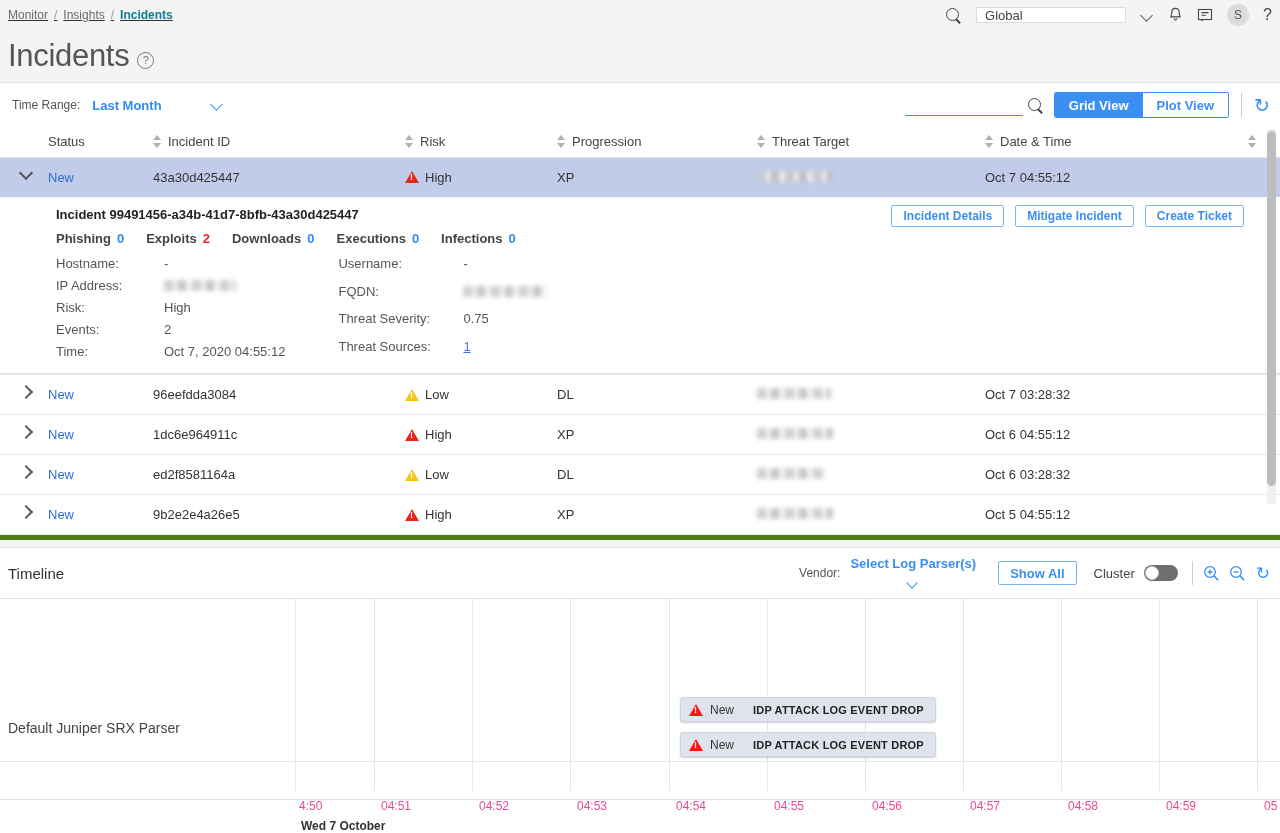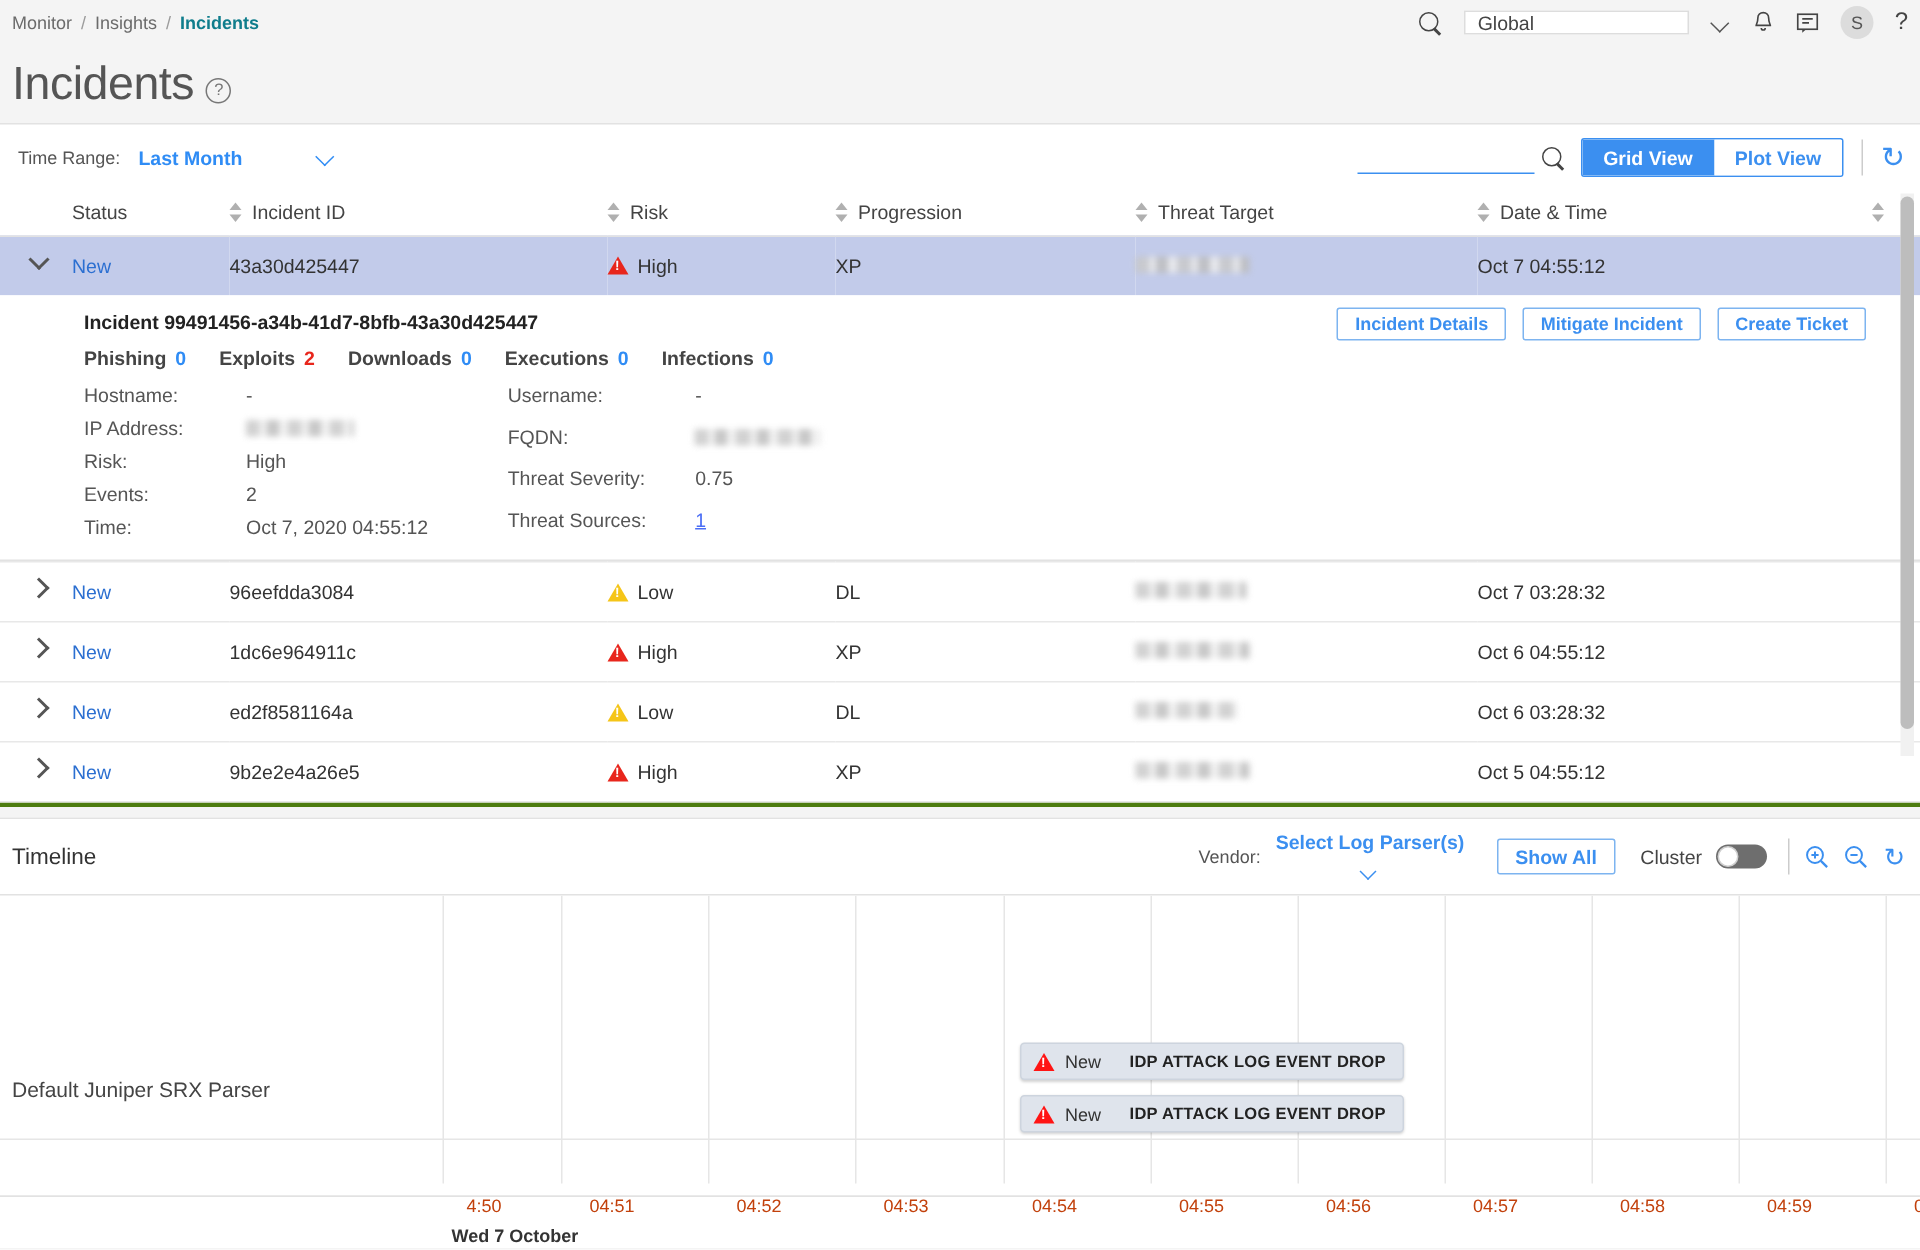--- a/index.html
+++ b/index.html
@@ -5,21 +5,21 @@
   * { box-sizing: border-box; }
   html, body { margin:0; padding:0; }
   body {
     width:1280px; height:833px;
     font-family:"Liberation Sans", sans-serif;
     font-size:13px; color:#333; background:#f4f4f4;
     overflow:hidden;
   }
 
   
-  .topbar { height:30px; background:#f4f4f4; display:flex; align-items:center; position:relative; }
+  .topbar { height:30px; background:#f4f4f4; display:flex; align-items:center; position:relative;text-decoration:underline; }
   .breadcrumb { display:flex; align-items:center; padding-left:8px; font-size:12px; gap:6px; }
   .bc-item { color:#6b6b6b; }
   .bc-item.active { color:#0f7d8c; font-weight:bold; }
   .bc-sep { color:#9b9b9b; }
   .top-right { position:absolute; right:8px; top:0; height:30px; display:flex; align-items:center; gap:14px; }
   .glass { width:17px; height:17px; position:relative; display:inline-block; }
   .glass::before { content:""; position:absolute; left:1px; top:1px; width:11px; height:11px;
     border:1.6px solid #444; border-radius:50%; }
   .glass::after { content:""; position:absolute; left:11px; top:11px; width:6px; height:1.6px;
     background:#444; transform:rotate(45deg); transform-origin:left center; }
@@ -32,21 +32,21 @@
     display:flex; align-items:center; justify-content:center; font-size:12px; color:#555; }
   .ic { font-size:16px; color:#444; line-height:1; }
 
   
   .pagehead { height:52px; padding:0 0 0 8px; display:flex; align-items:center; gap:8px; background:#f4f4f4; }
   .pagehead h1 { margin:0; font-size:31px; font-weight:400; color:#555; letter-spacing:-0.3px; }
   .qmark { width:17px; height:17px; border:1.3px solid #777; border-radius:50%;
     font-size:11px; color:#777; display:flex; align-items:center; justify-content:center; margin-top:8px; }
 
   
-  .panel { background:#fff; border-top:1px solid #e2e2e2; border-bottom:3px solid #4d7c0f; }
+  .panel { background:#fff; border-top:1px solid #e2e2e2; border-bottom:5px solid #4d7c0f; }
   .toolbar { height:44px; display:flex; align-items:center; padding:0 10px 0 12px; position:relative; }
   .tr-label { font-size:12px; color:#555; }
   .tr-value { color:#2f8cf5; font-weight:bold; font-size:13px; margin-left:12px; }
   .tr-caret { margin-left:48px; width:14px; height:14px; position:relative; }
   .tr-caret::after { content:""; position:absolute; left:2px; top:2px; width:8px; height:8px;
     border-right:1.7px solid #2f8cf5; border-bottom:1.7px solid #2f8cf5; transform:rotate(45deg); }
   .tb-right { position:absolute; right:10px; display:flex; align-items:center; gap:0; }
   .srch { width:118px; height:22px; border:none; border-bottom:1px solid #3b8ff0; outline:none;
     font-size:13px; background:transparent; }
   .srch-ic { margin:0 10px 0 4px; }
@@ -124,21 +124,21 @@
   .toggle { margin-left:9px; width:34px; height:16px; border-radius:9px; background:#6e6e6e; position:relative; }
   .toggle .knob { position:absolute; left:1px; top:1px; width:14px; height:14px; border-radius:50%;
     background:#fff; border:1px solid #cfcfcf; }
   .zic { color:#3b8ff0; font-size:17px; margin-left:10px; }
 
   .chart { position:relative; height:237px; border-top:1px solid #e2e2e2; overflow:hidden; }
   .lane-sep { position:absolute; left:0; right:0; height:1px; background:#e6e6e6; }
   .lane-label { position:absolute; left:8px; font-size:14px; color:#444; }
   .axisline { position:absolute; left:0; right:0; height:1px; background:#e2e2e2; }
   .gline { position:absolute; top:0; bottom:44px; width:1px; background:#e6e6e6; }
-  .tick { position:absolute; bottom:22px; font-size:12px; color:#c2410c;margin-left:12px; }
+  .tick { position:absolute; bottom:22px; font-size:12px; color:#ec4899; }
   .daylab { position:absolute; bottom:2px; font-size:12px; font-weight:bold; color:#333; }
   .chip { position:absolute; height:25px; background:#dfe4ec; border:1px solid #cdd4de; border-radius:3px;
     display:flex; align-items:center; gap:7px; padding:0 11px 0 8px;
     box-shadow:0 1px 2px rgba(0,0,0,.18); }
   .chip .warn { border-bottom-color:#ff1414; }
   .chip .cnew { font-size:12px; color:#333; }
   .chip .ctxt { font-size:11px; font-weight:bold; color:#222; letter-spacing:.2px; margin-left:12px; }
 </style>
 </head>
 <body>

